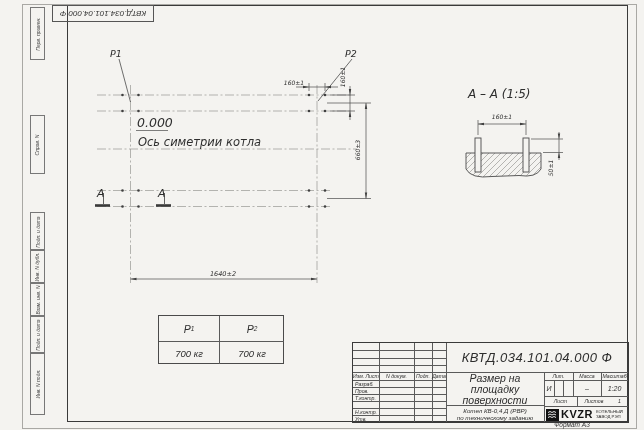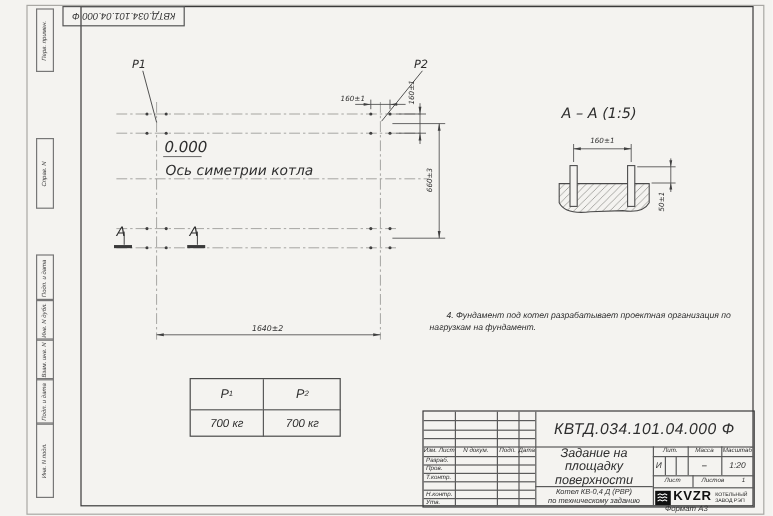--- a/index.html
+++ b/index.html
@@ -212,21 +212,20 @@
     </div>
     <div class="cell lt-h lt-c2">
       <span>P</span>
         <sub>2</sub>
     </div>
     <div class="cell lt-v lt-c1">700 кг</div>
     <div class="cell lt-v lt-c2">700 кг</div>
   </div>
 
   <div class="abs notes">
-    <p>4. Фундамент под котел разрабатывает проектная организация по нагрузкам на фундамент.</p>
   </div>
 
   <div class="abs tb">
 
     <div class="ln" style="left:93px;top:0;width:0.8px;height:79px;"></div>
     <div class="ln" style="left:191px;top:29px;width:0.8px;height:50px;"></div>
     <div class="ln" style="left:0;top:29px;width:275px;height:0.8px;"></div>
 
     <div class="ln" style="left:0;top:7.2px;width:93px;height:0.6px;"></div>
     <div class="ln" style="left:0;top:14.5px;width:93px;height:0.6px;"></div>
@@ -249,21 +248,21 @@
     <div class="ln" style="left:191px;top:63px;width:84px;height:0.6px;"></div>
     <div class="ln" style="left:220px;top:29px;width:0.6px;height:24px;"></div>
     <div class="ln" style="left:248px;top:29px;width:0.6px;height:24px;"></div>
     <div class="ln" style="left:200.7px;top:37px;width:0.6px;height:16px;"></div>
     <div class="ln" style="left:210.3px;top:37px;width:0.6px;height:16px;"></div>
     <div class="ln" style="left:224px;top:53px;width:0.6px;height:10px;"></div>
 
     <div class="tx desig" style="left:93px;top:0;width:182px;height:29px;">КВТД.034.101.04.000 Ф</div>
 
     <div class="tx ttl" style="left:93px;top:30px;width:98px;height:32px;flex-direction:column;">
-      <span>Задание на</span>
+      <span>Размер на</span>
       <span>площадку</span>
       <span>поверхности</span>
     </div>
     <div class="tx sub" style="left:93px;top:63px;width:98px;height:16px;flex-direction:column;">
       <span>Котел КВ-0,4 Д (РВР)</span>
       <span>по техническому заданию</span>
     </div>
 
     <div class="tx small" style="left:0;top:29px;width:26px;height:8px;">Изм. Лист</div>
     <div class="tx small" style="left:26px;top:29px;width:35px;height:8px;">N докум.</div>

